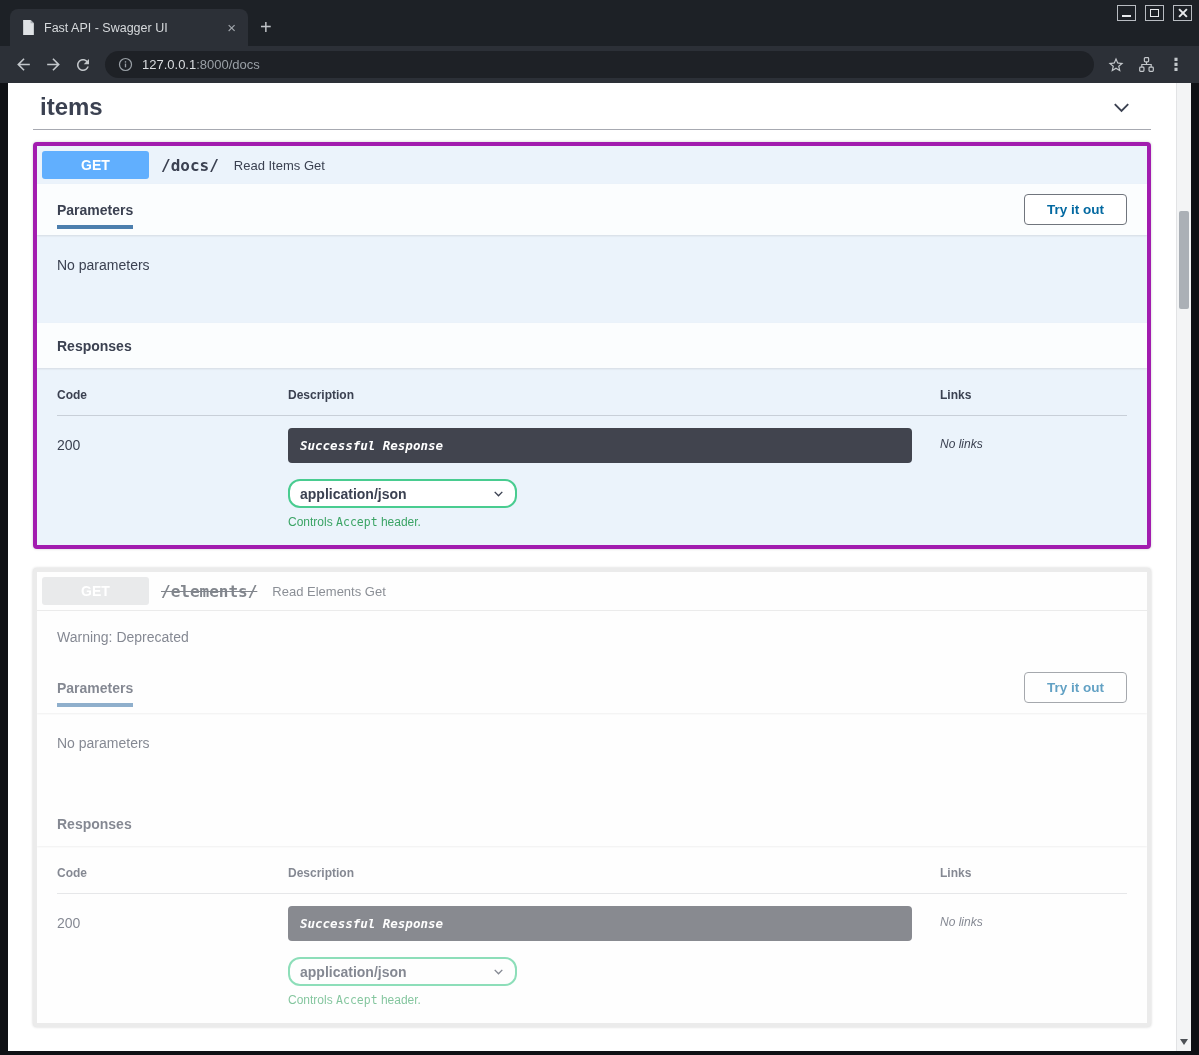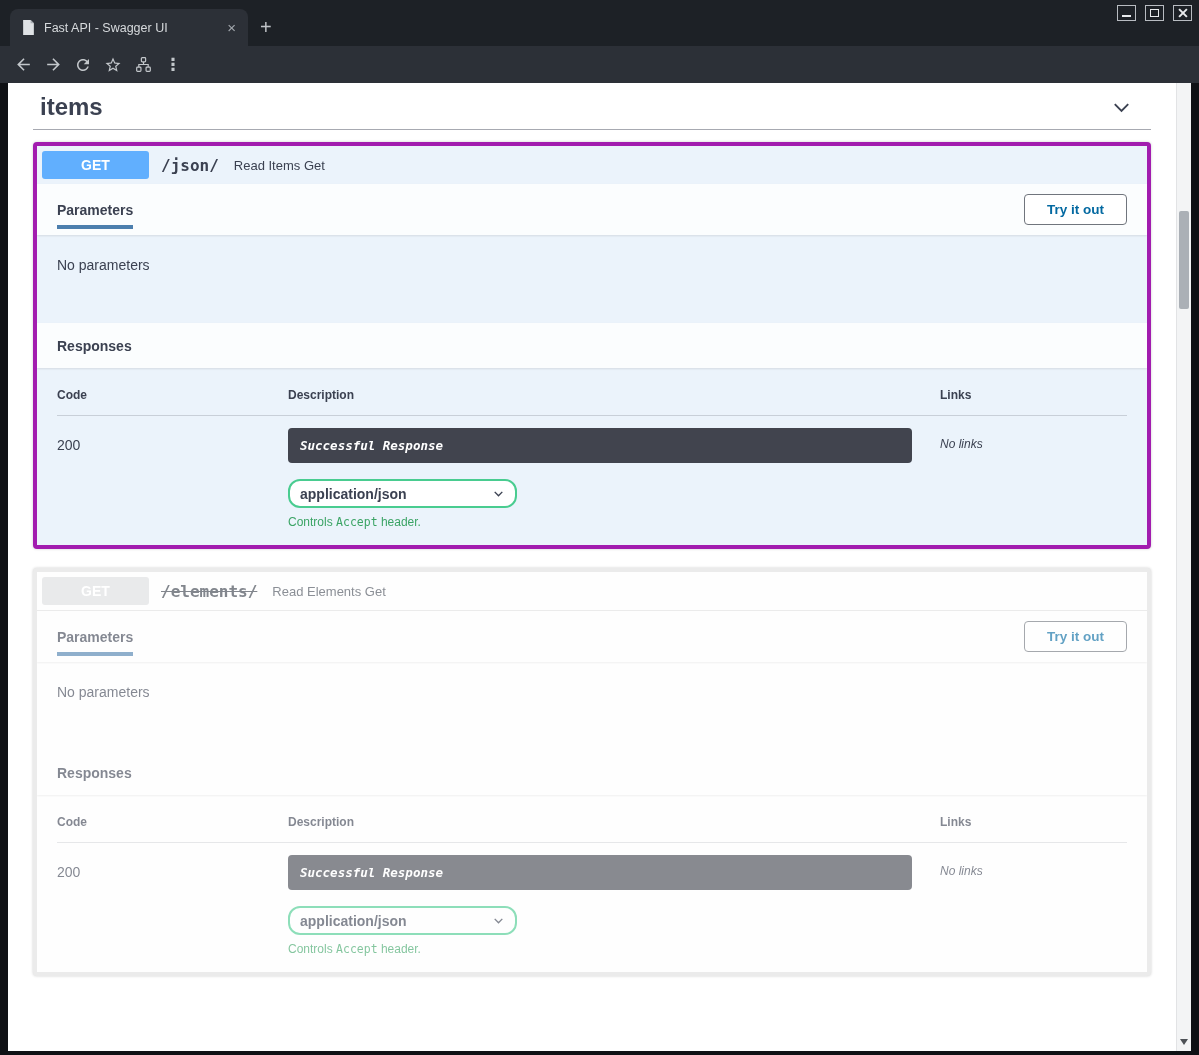--- a/index.html
+++ b/index.html
@@ -129,20 +129,31 @@
     <div class="nav-btn">
       <svg width="19" height="19" viewBox="0 0 24 24">
           <path d="M12 4l-1.41 1.41L16.17 11H4v2h12.17l-5.58 5.59L12 20l8-8z" fill="#c3c7cb"></path>
         </svg>
     </div>
     <div class="nav-btn">
       <svg width="18" height="18" viewBox="0 0 24 24">
           <path d="M17.65 6.35C16.2 4.9 14.21 4 12 4c-4.42 0-7.99 3.58-7.99 8s3.57 8 7.99 8c3.73 0 6.84-2.55 7.73-6h-2.08c-.82 2.33-3.04 4-5.65 4-3.31 0-6-2.69-6-6s2.69-6 6-6c1.66 0 3.14.69 4.22 1.78L13 11h7V4l-2.35 2.35z" fill="#c3c7cb"></path>
         </svg>
     </div>
+    <div class="omnibox">
+      <span class="site-info">
+        <svg width="15" height="15" viewBox="0 0 16 16">
+            <circle cx="8" cy="8" r="6.4" fill="none" stroke="#9aa0a6" stroke-width="1.3"></circle>
+            <rect x="7.3" y="7" width="1.4" height="4" fill="#9aa0a6"></rect>
+            <rect x="7.3" y="4.5" width="1.4" height="1.5" fill="#9aa0a6"></rect>
+          </svg>
+      </span>
+      <span class="url-host">127.0.0.1</span>
+        <span class="url-path">:8000/docs</span>
+    </div>
     <div class="nav-btn">
       <svg width="18" height="18" viewBox="0 0 24 24">
           <path d="M22 9.24l-7.19-.62L12 2 9.19 8.63 2 9.24l5.46 4.73L5.82 21 12 17.27 18.18 21l-1.63-7.03L22 9.24zM12 15.4l-3.76 2.27 1-4.28-3.32-2.88 4.38-.38L12 6.1l1.71 4.04 4.38.38-3.32 2.88 1 4.28L12 15.4z" fill="#c3c7cb"></path>
         </svg>
     </div>
     <div class="nav-btn">
       <svg width="17" height="17" viewBox="0 0 20 20">
           <rect x="7.5" y="2" width="5" height="5" rx="1" stroke="#c3c7cb" fill="none" stroke-width="1.4"></rect>
           <rect x="2" y="13" width="5" height="5" rx="1" stroke="#c3c7cb" fill="none" stroke-width="1.4"></rect>
           <rect x="13" y="13" width="5" height="5" rx="1" stroke="#c3c7cb" fill="none" stroke-width="1.4"></rect>
@@ -162,21 +173,21 @@
           <span class="tag-title">items</span>
           <svg width="23" height="23" viewBox="0 0 24 24">
               <path d="M5 8.5l7 7 7-7" fill="none" stroke="#3b4151" stroke-width="2"></path>
             </svg>
         </div>
         <div class="tag-divider"></div>
 
         <section class="opblock">
           <div class="op-summary">
             <span class="method">GET</span>
-            <span class="op-path">/json/</span>
+            <span class="op-path">/docs/</span>
             <span class="op-desc">Read Items Get</span>
           </div>
           <div class="op-body">
             <div class="sec-header">
               <div class="tab-active">
                   <h4>Parameters</h4>
                 </div>
               <button class="try-btn">Try it out</button>
             </div>
             <div class="params-body">
@@ -211,20 +222,21 @@
           </div>
         </section>
 
         <section class="opblock deprecated">
           <div class="op-summary">
             <span class="method">GET</span>
             <span class="op-path">/elements/</span>
             <span class="op-desc">Read Elements Get</span>
           </div>
           <div class="op-body">
+            <div class="dep-warning">Warning: Deprecated</div>
             <div class="sec-header">
               <div class="tab-active">
                   <h4>Parameters</h4>
                 </div>
               <button class="try-btn">Try it out</button>
             </div>
             <div class="params-body">
               <span>No parameters</span>
             </div>
             <div class="sec-header resp-header">

